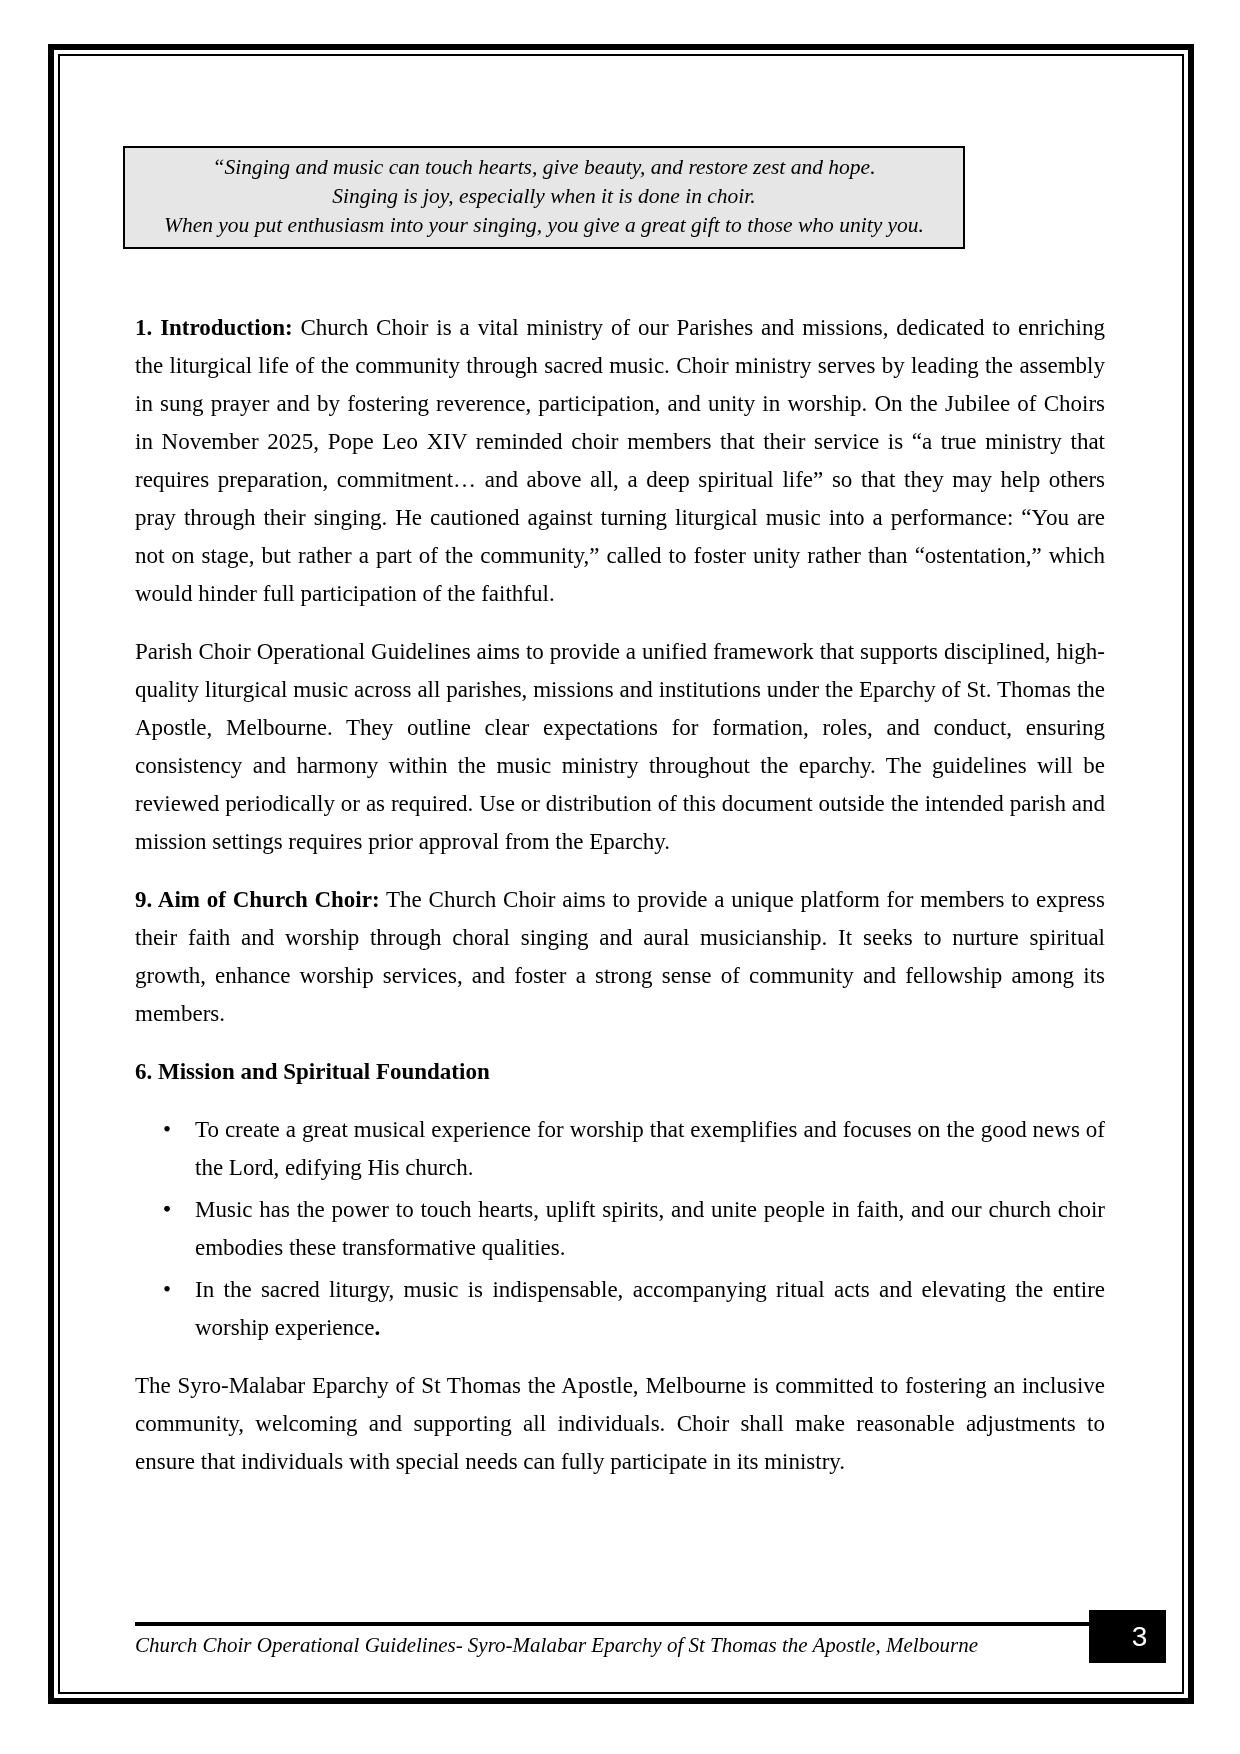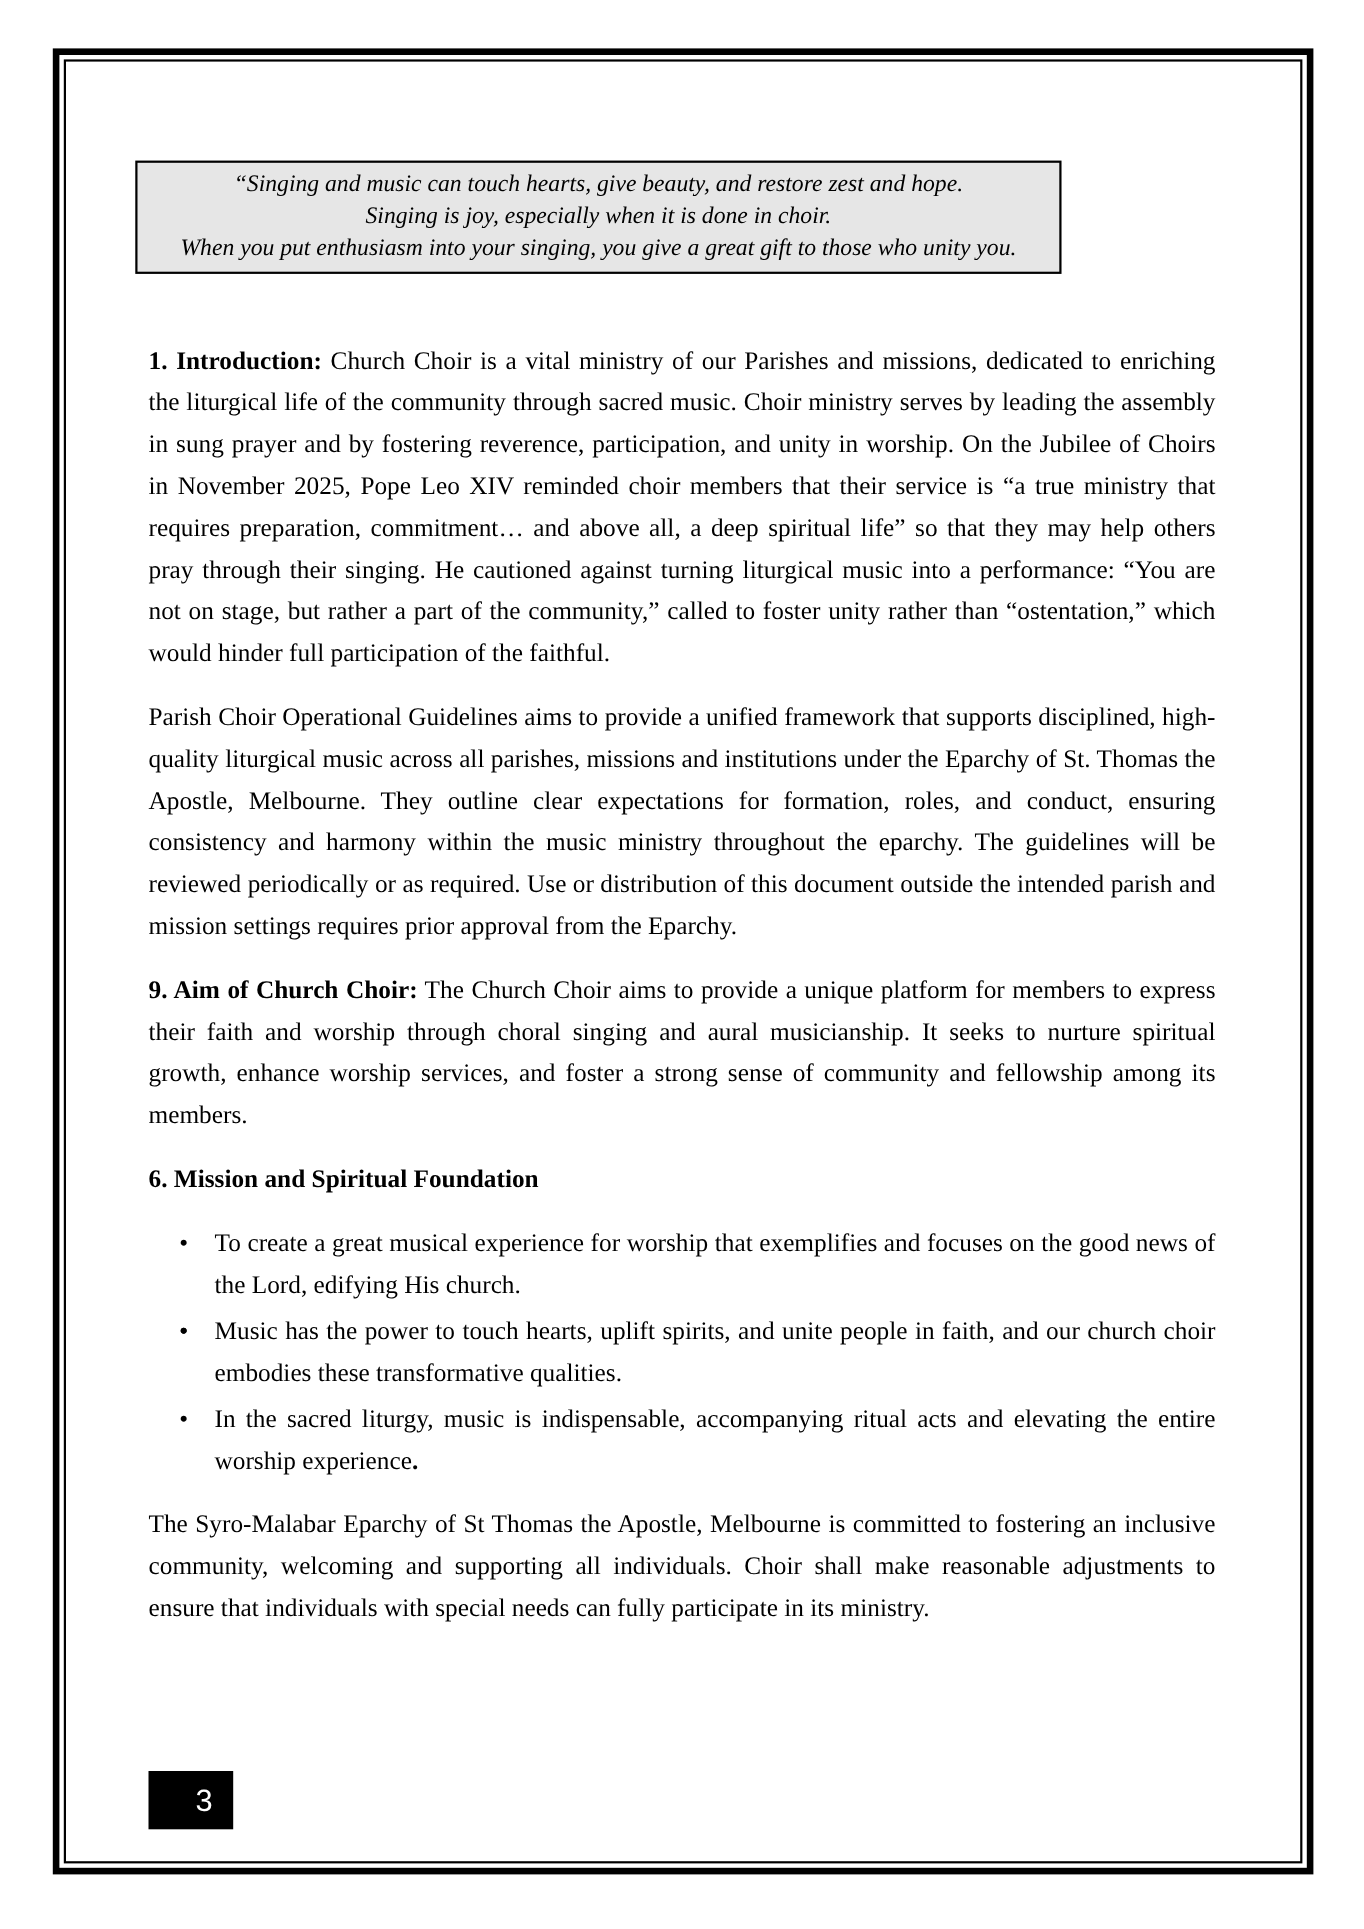--- a/index.html
+++ b/index.html
@@ -129,16 +129,20 @@
     <li><span class="marker">•</span><span>Music has the power to touch hearts, uplift spirits, and unite people in faith, and our church choir embodies these transformative qualities.</span></li>
     <li><span class="marker">•</span><span>In the sacred liturgy, music is indispensable, accompanying ritual acts and elevating the entire worship experience</span><span class="bold">.</span></li>
   </ul>
 
 
   <p class="para">The Syro-Malabar Eparchy of St Thomas the Apostle, Melbourne is committed to fostering an inclusive community, welcoming and supporting all individuals. Choir shall make reasonable adjustments to ensure that individuals with special needs can fully participate in its ministry.</p>
 
 </div>
 
 <div class="footer">
+  <div class="footer-main">
+    <div class="footer-rule"></div>
+    <div class="footer-text">Church Choir Operational Guidelines- Syro-Malabar Eparchy of St Thomas the Apostle, Melbourne</div>
+  </div>
   <div class="page-num-box">
       <span>3</span>
     </div>
 </div>
 
 </body></html>

